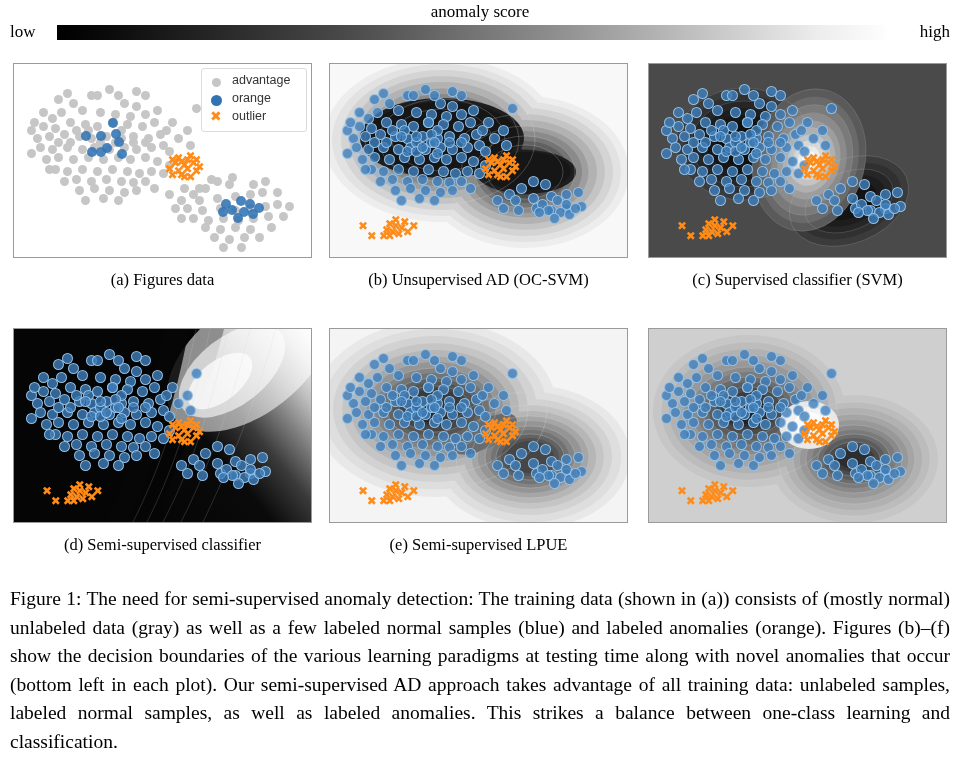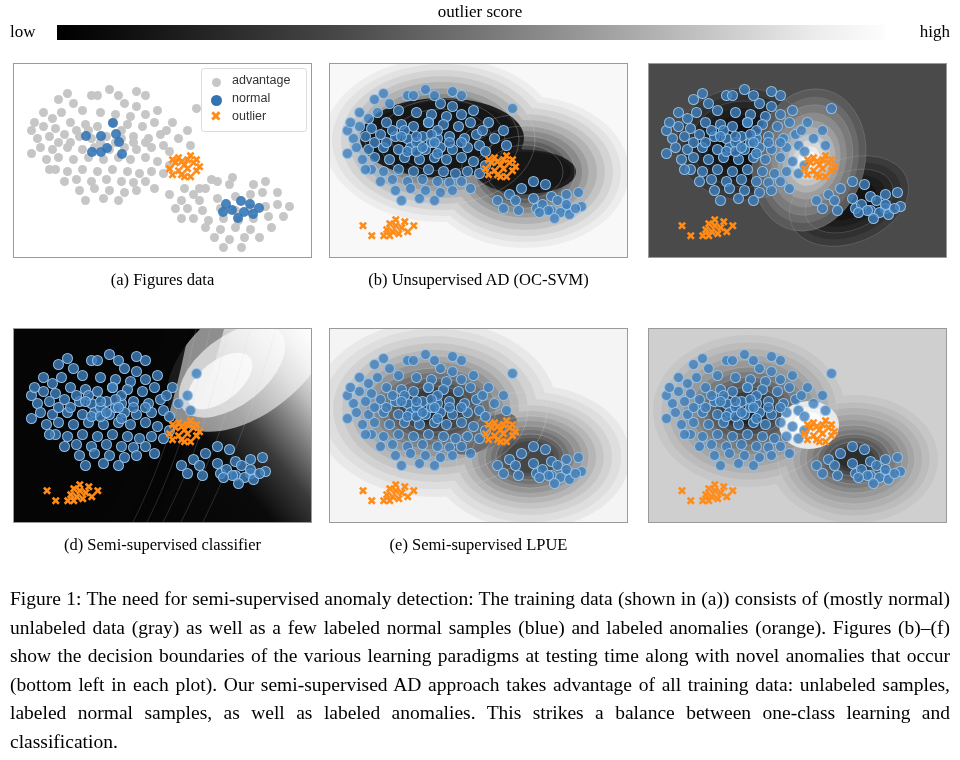--- a/index.html
+++ b/index.html
@@ -67,21 +67,21 @@
     font-size: 19.5px; line-height: 28.5px; text-align: justify;
     font-family: "Liberation Serif", serif;
   }
 </style>
 </head>
 <body>
 
 <div id="root">
 
   <div class="cbar-wrap">
-    <div class="cbar-title">outlier score</div>
+    <div class="cbar-title">anomaly score</div>
     <div class="cbar-low">low</div>
     <div class="cbar-high">high</div>
     <div class="cbar-bar"></div>
   </div>
 
   <div class="panel" id="pA" style="left:13px; top:63px;">
     <div class="plotarea">
       <svg width="299" height="195">
         <rect x="0" y="0" width="299" height="195" fill="#ffffff"></rect>
       </svg>
@@ -272,21 +272,21 @@
           <div class="mk xmark" style="left: 153.47px; top: 90.55px;">✖</div>
           <div class="mk xmark" style="left: 177.39px; top: 90.55px;">✖</div>
           <div class="mk xmark" style="left: 165.43px; top: 108.1px;">✖</div>
         </div>
 
       <div style="position:absolute; right:4px; top:4px; width:106px; height:64px;
                   background:#fff; border:1px solid #dcdcdc; border-radius:3px;">
         <div style="position:absolute; left:10px; top:9px; width:9px; height:9px; border-radius:50%; background:#c6c6c6;"></div>
         <div style="position:absolute; left:30px; top:4px; font-family:'Liberation Sans',sans-serif; font-size:12.5px; color:#333;">advantage</div>
         <div style="position:absolute; left:9px; top:26px; width:11px; height:11px; border-radius:50%; background:#3173b3;"></div>
-        <div style="position:absolute; left:30px; top:22px; font-family:'Liberation Sans',sans-serif; font-size:12.5px; color:#333;">normal</div>
+        <div style="position:absolute; left:30px; top:22px; font-family:'Liberation Sans',sans-serif; font-size:12.5px; color:#333;">orange</div>
         <div style="position:absolute; left:8px; top:40px; font-family:'DejaVu Sans',sans-serif; font-size:14px;
                     font-weight:700; color:#ff8b18; line-height:14px;">✖</div>
         <div style="position:absolute; left:30px; top:40px; font-family:'Liberation Sans',sans-serif; font-size:12.5px; color:#333;">outlier</div>
       </div>
     </div>
   </div>
   <div class="cap" style="left:13px; top:270px;">(a) Figures data</div>
 
   <div class="panel" id="pB" style="left:329px; top:63px;">
     <div class="plotarea">
@@ -722,20 +722,21 @@
           <div class="mk xmark" style="left: 60.78px; top: 151px;">✖</div>
           <div class="mk xmark" style="left: 78.72px; top: 156.85px;">✖</div>
           <div class="mk xmark" style="left: 66.76px; top: 158.8px;">✖</div>
           <div class="mk xmark" style="left: 54.8px; top: 166.6px;">✖</div>
           <div class="mk xmark" style="left: 69.75px; top: 152.95px;">✖</div>
           <div class="mk xmark" style="left: 48.82px; top: 166.6px;">✖</div>
           <div class="mk xmark" style="left: 72.74px; top: 162.7px;">✖</div>
         </div>
     </div>
   </div>
+  <div class="cap" style="left:648px; top:270px;">(c) Supervised classifier (SVM)</div>
 
   <div class="panel" id="pD" style="left:13px; top:328px;">
     <div class="plotarea">
       <svg width="299" height="195" viewBox="0 0 299 195">
         <defs>
           <linearGradient id="dg" x1="0" y1="1" x2="1" y2="0">
             <stop offset="0%" stop-color="#050505"></stop>
             <stop offset="38%" stop-color="#0a0a0a"></stop>
             <stop offset="55%" stop-color="#3a3a3a"></stop>
             <stop offset="68%" stop-color="#7d7d7d"></stop>

